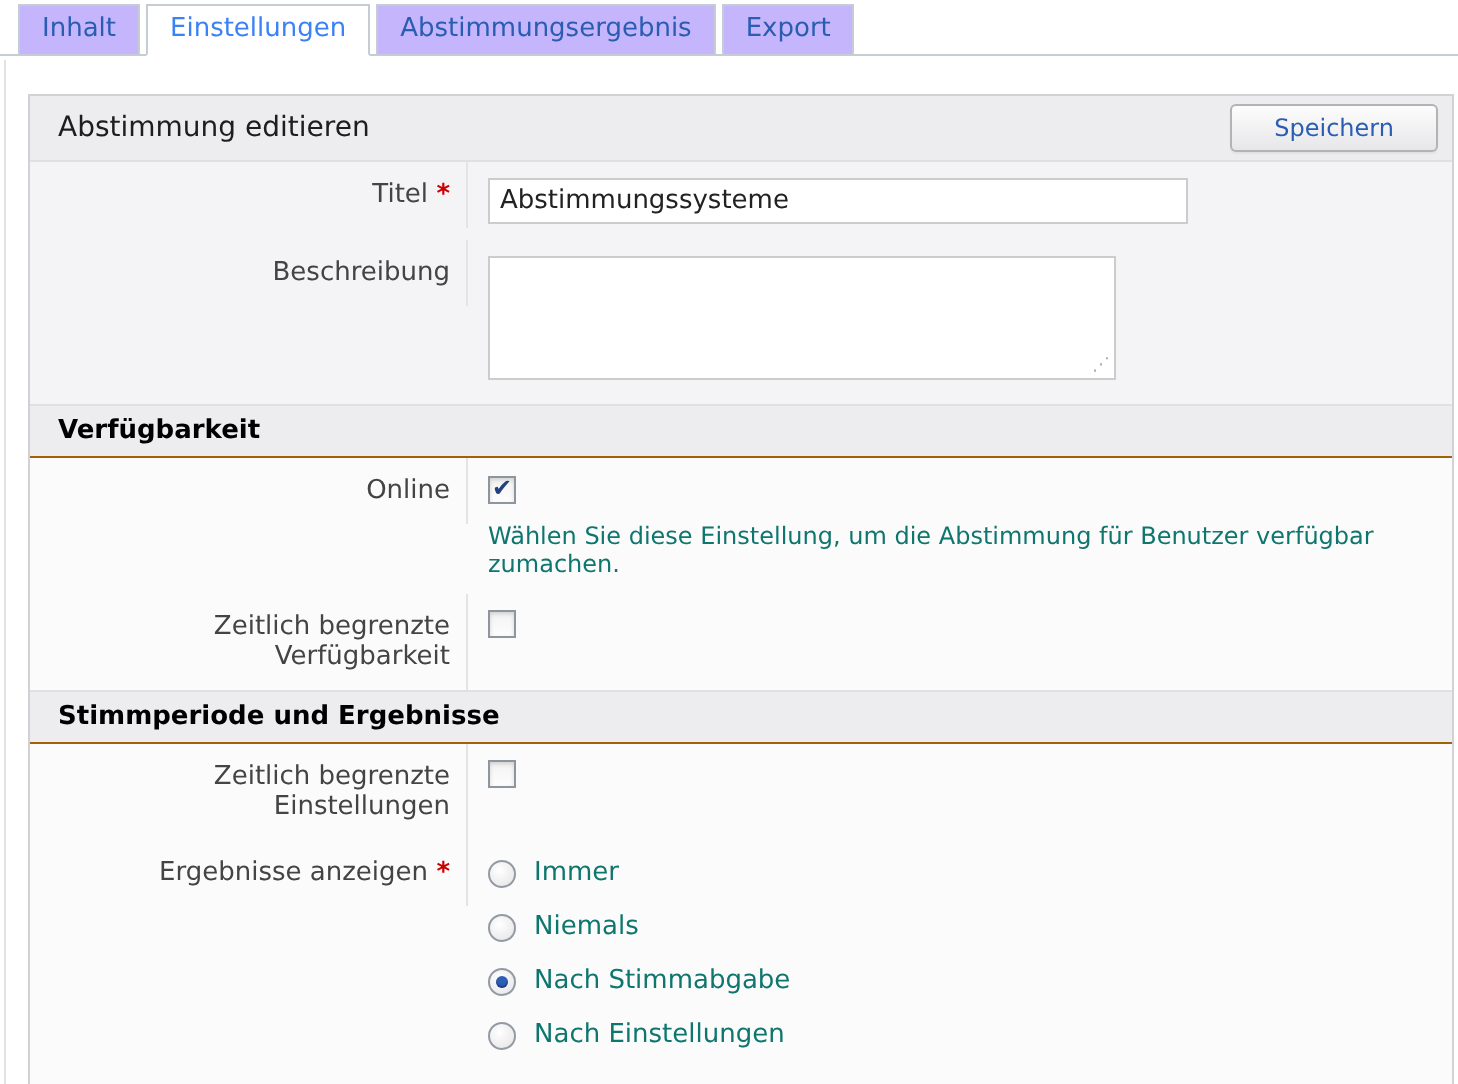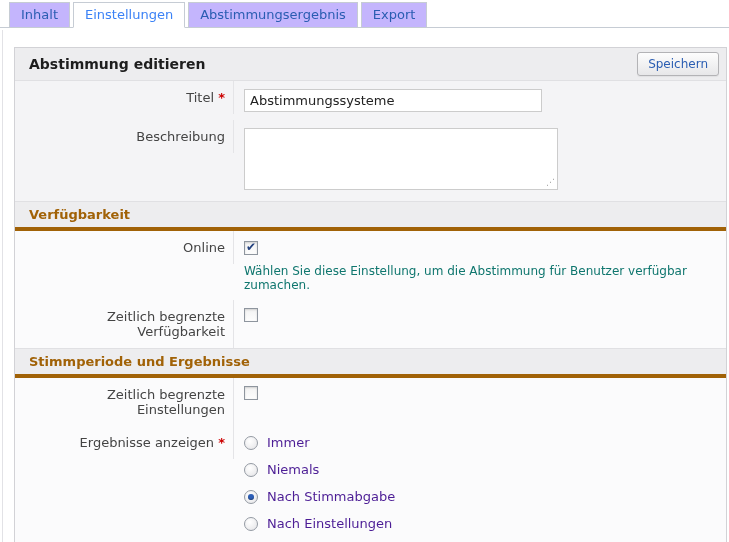--- a/index.html
+++ b/index.html
@@ -47,59 +47,59 @@
     border:1px solid #d2d2d6;
     background:#fbfbfc;
   }
   .panel-header, .panel-footer {
     display:flex; justify-content:space-between; align-items:center;
     background:#ededef;
     padding:4px 7px;
   }
   .panel-header { border-bottom:1px solid #e0e0e3; }
   .panel-title {
-    font-size:14px; font-weight:bold; color:#1e1e1e;
+    font-size:14px; font-weight:normal; color:#1e1e1e;
     padding-left:7px;
   }
   .section-title {
-    font-size:13px; font-weight:bold; color:#a16207;
+    font-size:13px; font-weight:bold; color:#000000;
     background:#ededef;
     border-top:1px solid #e0e0e3;
-    border-bottom:4px solid #a16207;
+    border-bottom:1px solid #a16207;
     padding:5px 7px 5px 14px;
   }
   .btn {
     border:1px solid #b3b3b6;
     border-radius:3px;
     background:linear-gradient(#fdfdfd,#e7e7e9);
     color:#2a5db2;
     font-family:"DejaVu Sans","Liberation Sans",sans-serif;
     font-size:12px;
-    padding:4px 10px;
+    padding:4px 21px;
     cursor:pointer;
     box-shadow:0 1px 1px rgba(0,0,0,.05);
   }
 
   
   .rows { }
   .rows.shaded { background:#f4f4f6; }
   .row { display:flex; align-items:flex-start; }
   .lbl {
     flex:0 0 219px; width:219px;
     border-right:1px solid #e4e4e7;
     text-align:right;
     padding:9px 8px 9px 4px;
     color:#444;
   }
   .lbl .lbl-text { display:inline-block; max-width:170px; }
   .fld { flex:1; padding:8px 10px 8px 10px; }
   .asterisk { color:#c00; font-weight:bold; }
 
   input.text {
-    width:298px; height:23px;
+    width:350px; height:23px;
     border:1px solid #ccc;
     padding:2px 5px;
     font-family:"DejaVu Sans","Liberation Sans",sans-serif;
     font-size:13px; color:#222;
     background:#fff;
   }
   .ta-wrap { position:relative; width:314px; }
   textarea {
     width:314px; height:62px;
     border:1px solid #ccc;
@@ -144,21 +144,21 @@
     display:inline-flex; align-items:center; justify-content:center;
     flex:0 0 14px;
   }
   .radio .dot { display:none; }
   .radio.selected .dot {
     display:block;
     width:6px; height:6px; border-radius:50%;
     background:#2d5fb8;
     box-shadow:inset 0 -1px 1px rgba(0,0,0,.35);
   }
-  .radio-label { margin-left:9px; color:#4c1d95; }
+  .radio-label { margin-left:9px; color:#0f766e; }
 </style>
 </head>
 <body>
 
 <div class="page-left-border"></div>
 
 <div class="tabbar">
   <div class="tab">Inhalt</div>
   <div class="tab active">Einstellungen</div>
   <div class="tab">Abstimmungsergebnis</div>

